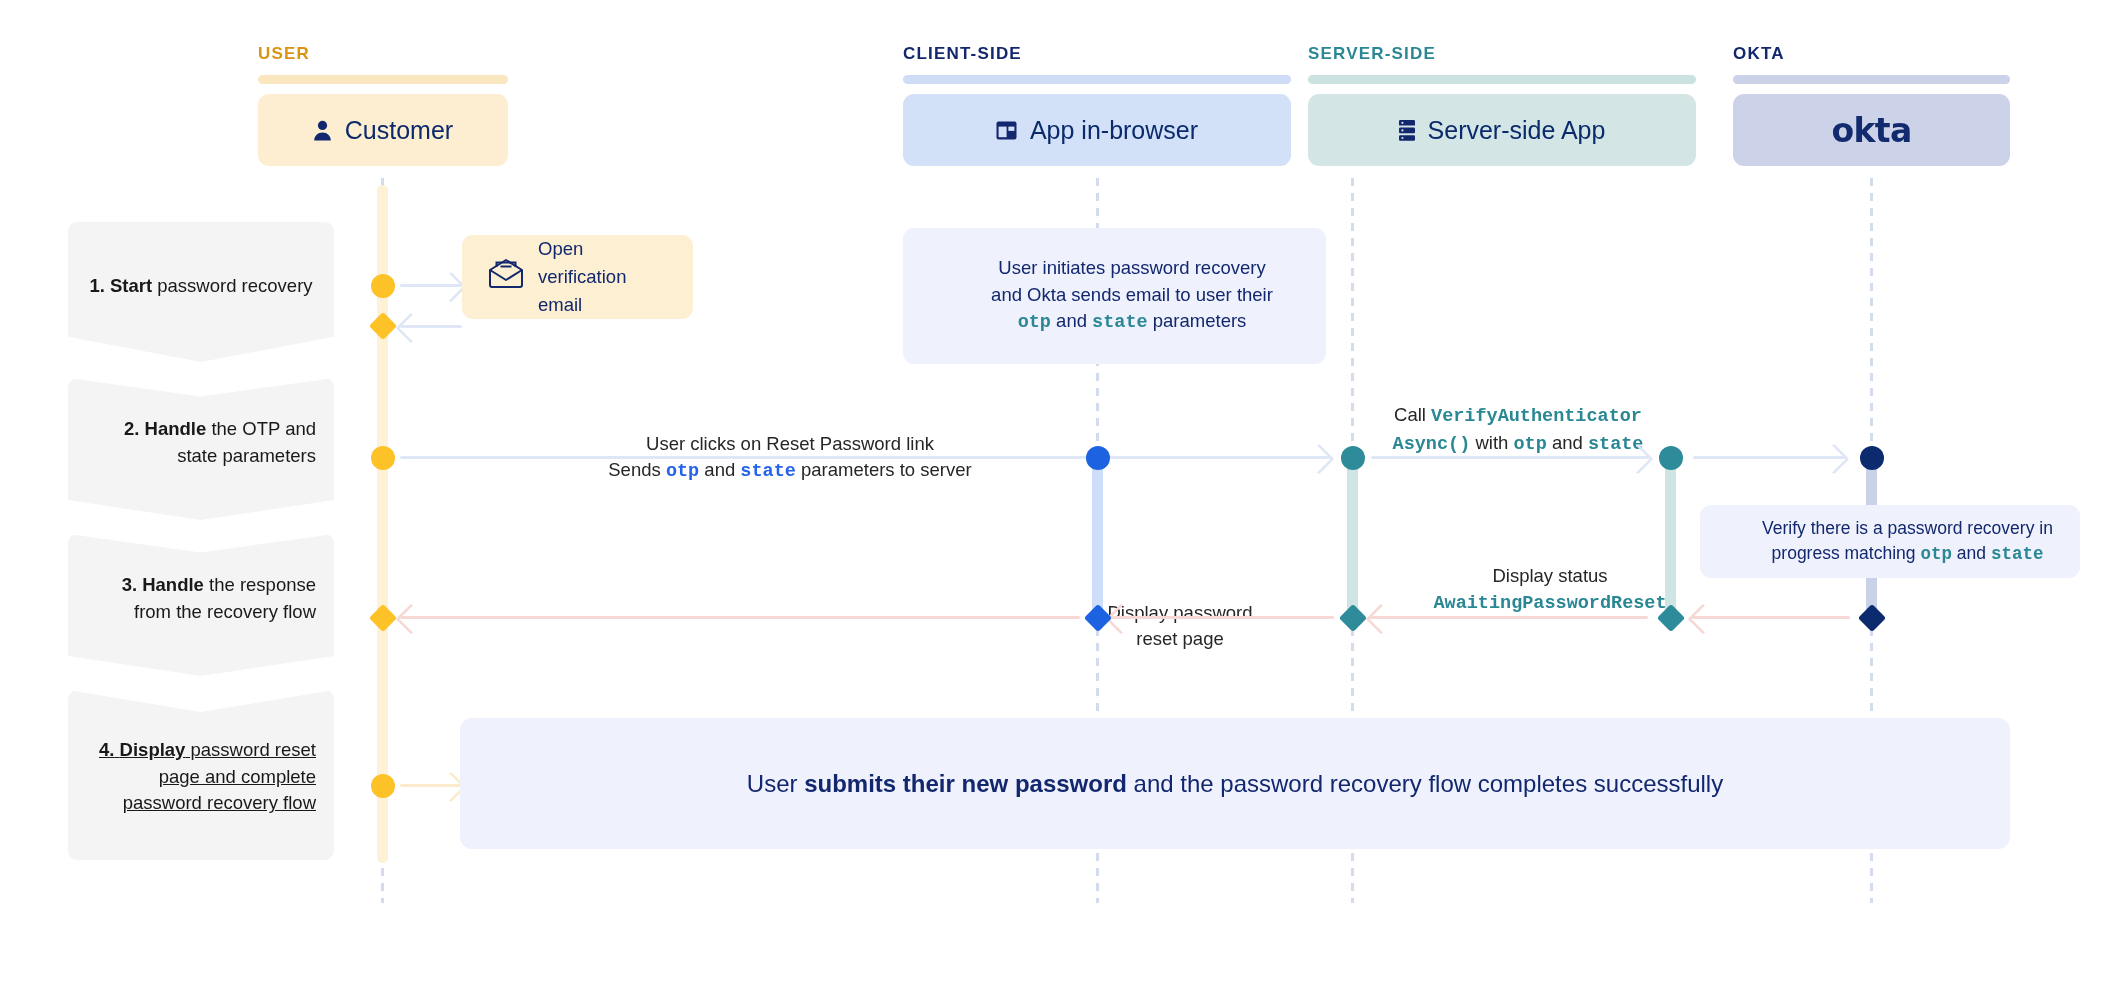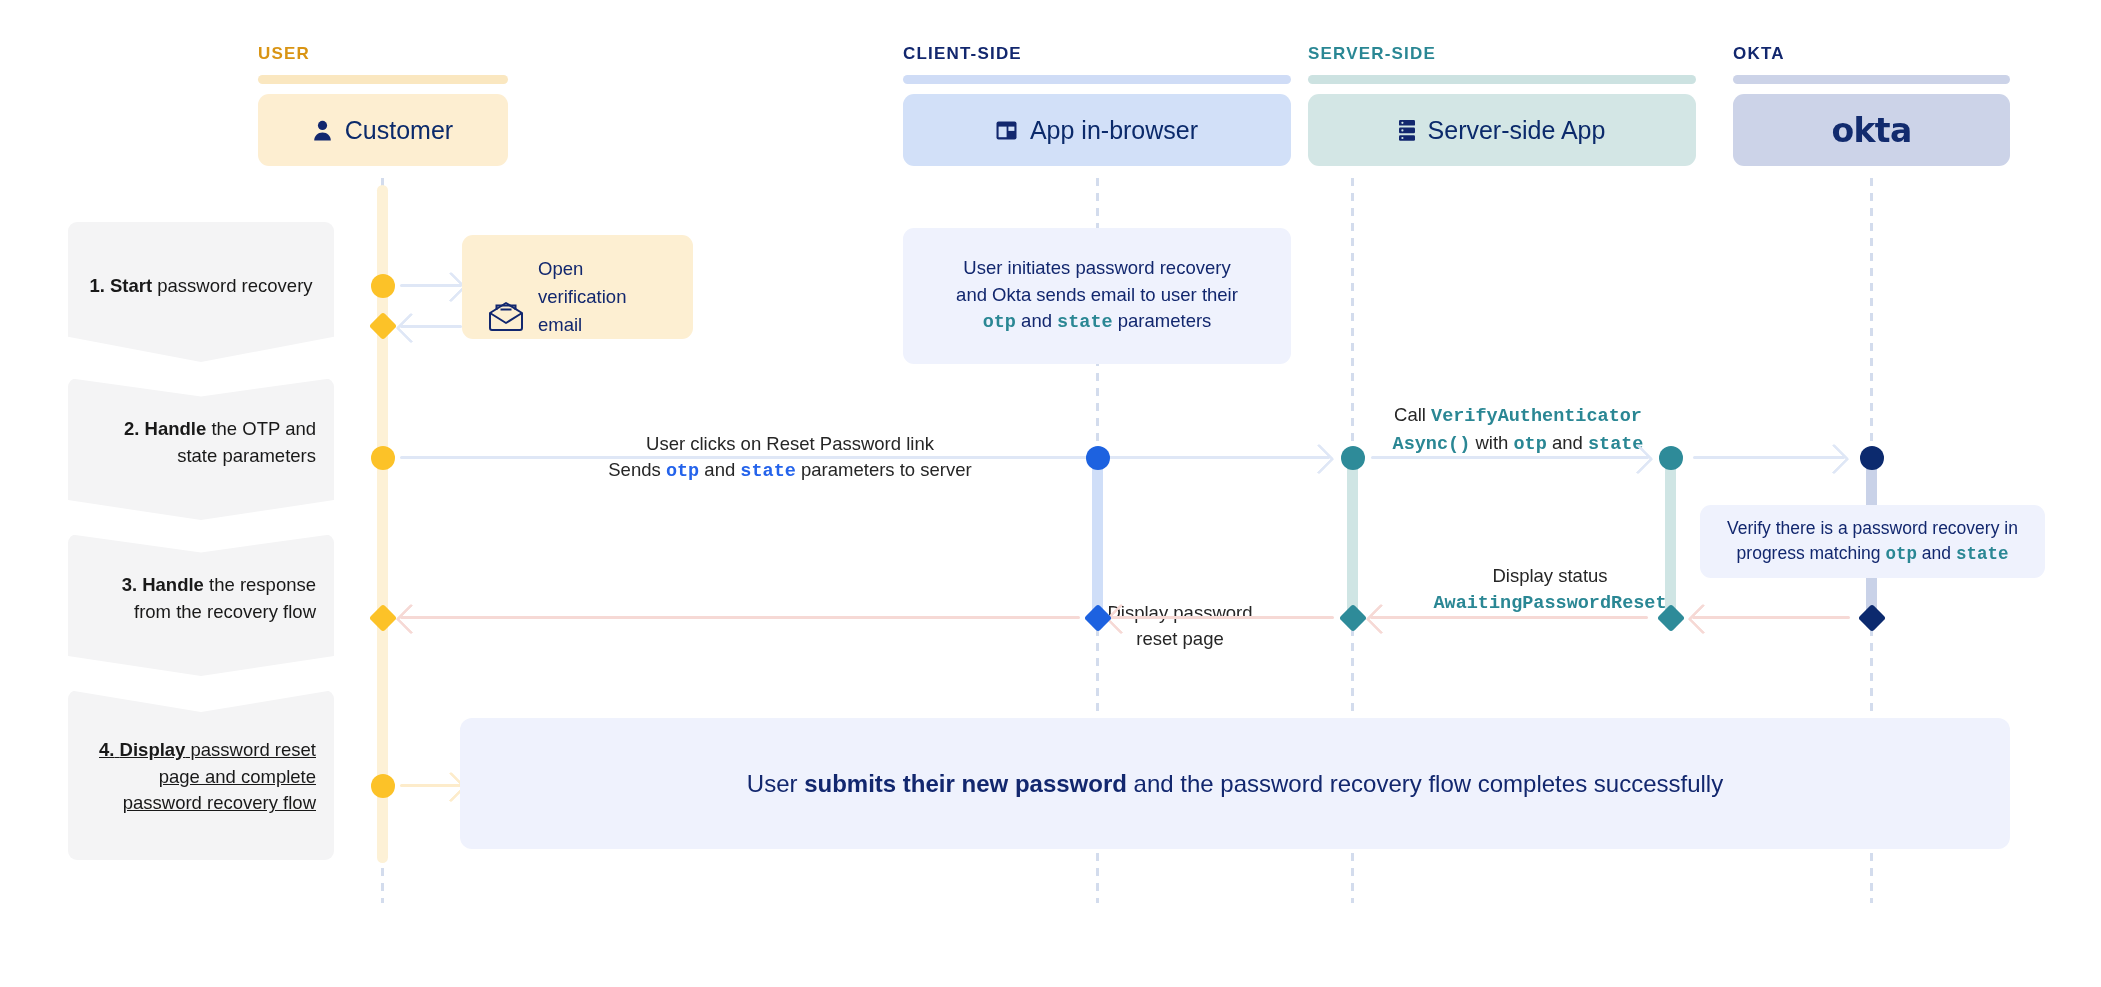--- a/index.html
+++ b/index.html
@@ -55,21 +55,21 @@
   .arrow.right .head{right:0;border-top-width:3px;border-right-width:3px;border-radius:2px;}
   .arrow.left  .head{left:0;border-bottom-width:3px;border-left-width:3px;border-radius:2px;}
 
   
   .dot{position:absolute;width:24px;height:24px;border-radius:50%;}
   .dia{position:absolute;width:20px;height:20px;transform:rotate(45deg);border-radius:3px;}
 
   
   .note{
     position:absolute;border-radius:11px;display:flex;align-items:center;
-    justify-content:center;text-align:center;line-height:1.45;
+    justify-content:center;text-align:center;line-height:1.45;padding-left:35px;
   }
   .note-blue{background:#eff2fd;color:#12276e;font-size:18.5px;}
   .note-yellow{
     background:#fdefd2;color:#12276e;font-size:18.5px;
     justify-content:flex-start;gap:14px;padding:0 0 0 26px;text-align:left;
   }
   .teal-code{color:#2a8794;font-family:"Liberation Mono","DejaVu Sans Mono",monospace;font-weight:bold;}
   .blue-code{color:#2463eb;font-family:"Liberation Mono","DejaVu Sans Mono",monospace;font-weight:bold;}
 
   
@@ -195,21 +195,21 @@
   </div>
 
   <div class="arrow left" style="left:400px;top:325px;width:62px;">
     <div class="shaft" style="background:#dfe7f6;"></div>
     <div class="head" style="border-color:#dfe7f6;"></div>
   </div>
 
   <div class="dot" style="left:371px;top:274px;background:#fcc228;"></div>
   <div class="dia" style="left:373px;top:316px;background:#fcc228;"></div>
 
-  <div class="note note-yellow" style="left:462px;top:235px;width:205px;height:104px;align-items:flex-end;">
+  <div class="note note-yellow" style="left:462px;top:235px;width:205px;height:84px;">
     <span class="ico">
       <svg width="36" height="30" viewBox="0 0 36 30">
         <path d="M2 12 18 2l16 10v15a2 2 0 0 1-2 2H4a2 2 0 0 1-2-2z" fill="none" stroke="#12276e" stroke-width="2" stroke-linejoin="round"></path>
         <path d="M2 12 18 22 34 12" fill="none" stroke="#12276e" stroke-width="2" stroke-linejoin="round"></path>
         <path d="M8.5 9V4.6h19V9" fill="none" stroke="#12276e" stroke-width="2"></path>
         <path d="M12.5 8.5h11" stroke="#12276e" stroke-width="2"></path>
       </svg>
     </span>
     <span style="line-height:1.52;">
       <span>Open</span><br>

